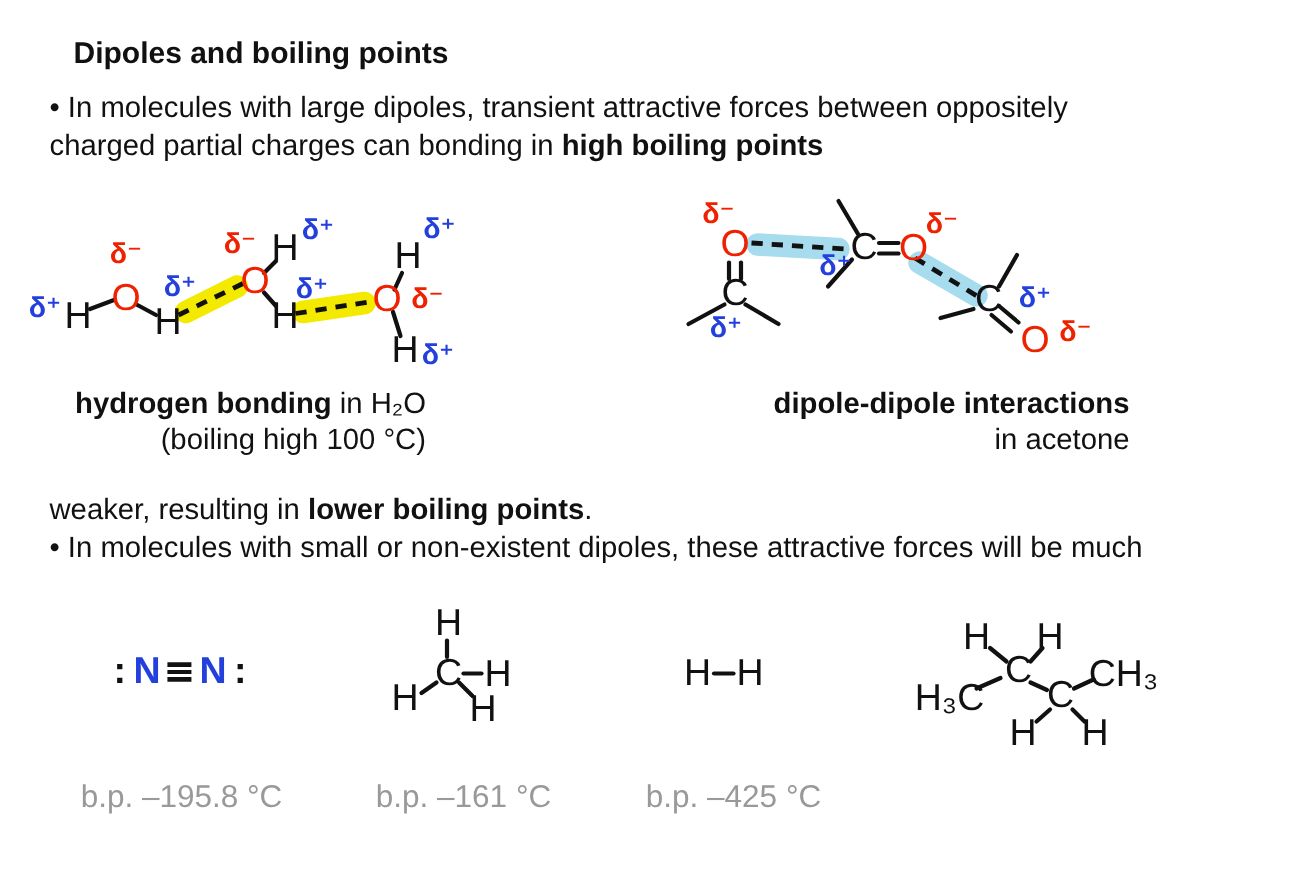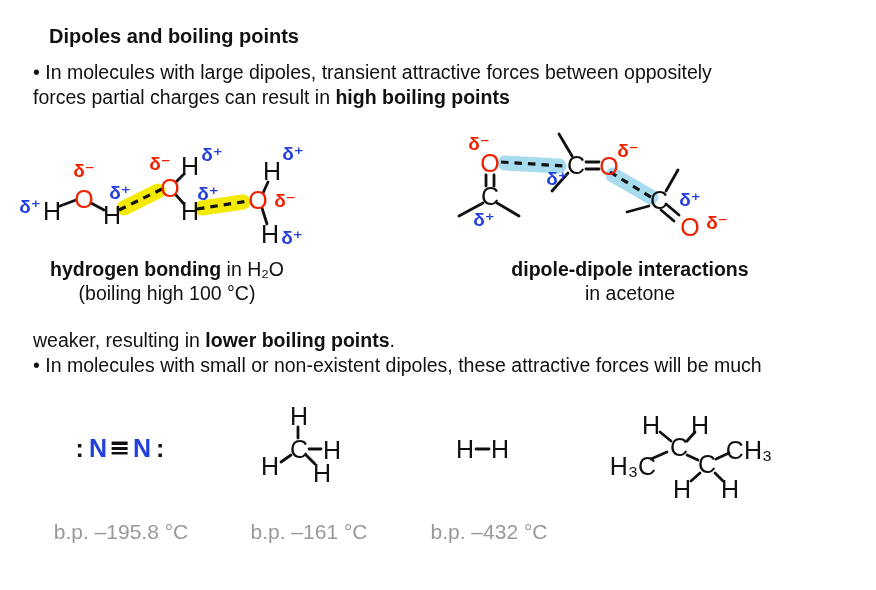--- a/index.html
+++ b/index.html
@@ -8,21 +8,21 @@
     font-family:"Liberation Sans","DejaVu Sans",sans-serif;color:#111;
   }
   svg.bonds{position:absolute;left:0;top:0;}
   .abs{position:absolute;transform:translate(-50%,-50%);white-space:nowrap;}
   .atom{font-size:25px;color:#111;}
   .red{color:#ee2200;}
   .blue{color:#2340dd;}
   .charge{font-size:19px;font-weight:bold;}
   .title{position:absolute;left:33px;top:25px;font-size:20px;font-weight:bold;margin-left:16px;}
   .bullet{position:absolute;left:33px;font-size:19.5px;line-height:25px;}
-  .caption{position:absolute;transform:translateX(-50%);text-align:center;font-size:19.5px;line-height:24px;color:#111;}
+  .caption{position:absolute;transform:translateX(-50%);text-align:right;font-size:19.5px;line-height:24px;color:#111;}
   .caption b{font-weight:bold;}
   .bp{font-size:21px;color:#999;}
   .n2group{display:inline-flex;align-items:center;gap:5px;font-size:25px;font-weight:bold;}
   .triple-bond{display:inline-block;width:16px;height:13px;
     background:linear-gradient(#111 0 3px,transparent 3px 5px,#111 5px 8px,transparent 8px 10px,#111 10px 13px);}
 </style>
 </head>
 <body>
 
 <div class="canvas">
@@ -88,21 +88,21 @@
       <line x1="687" y1="455" x2="698" y2="460"></line>
       <line x1="716" y1="459" x2="729" y2="453"></line>
       <line x1="700" y1="473" x2="691" y2="481"></line>
       <line x1="715" y1="473" x2="723" y2="481"></line>
     </g>
   </svg>
 
   <div class="title">Dipoles and boiling points</div>
   <div class="bullet" style="top:60px;width:812px;">
     <div><span>• In molecules with large dipoles, transient attractive forces between oppositely</span></div>
-    <div><span>forces partial charges can result in </span><b>high boiling points</b></div>
+    <div><span>charged partial charges can bonding in </span><b>high boiling points</b></div>
   </div>
   <div class="bullet" style="top:328px;width:820px;">
     <div><span>weaker, resulting in </span><b>lower boiling points</b><span>.</span></div>
     <div><span>• In molecules with small or non-existent dipoles, these attractive forces will be much</span></div>
   </div>
 
   <span class="abs charge blue" style="left:30px;top:206px">δ⁺</span>
   <span class="abs atom" style="left:52px;top:211px">H</span>
   <span class="abs charge red" style="left:84px;top:170px">δ⁻</span>
   <span class="abs atom red" style="left:84px;top:199px">O</span>
@@ -164,15 +164,15 @@
   <span class="abs atom" style="left:679px;top:447px">C</span>
   <span class="abs atom" style="left:651px;top:425px">H</span>
   <span class="abs atom" style="left:700px;top:425px">H</span>
   <span class="abs atom" style="left:707px;top:464px">C</span>
   <span class="abs atom" style="left:749px;top:450px">CH₃</span>
   <span class="abs atom" style="left:682px;top:489px">H</span>
   <span class="abs atom" style="left:730px;top:489px">H</span>
 
   <span class="abs bp" style="left:121px;top:532px">b.p. –195.8 °C</span>
   <span class="abs bp" style="left:309px;top:532px">b.p. –161 °C</span>
-  <span class="abs bp" style="left:489px;top:532px">b.p. –432 °C</span>
+  <span class="abs bp" style="left:489px;top:532px">b.p. –425 °C</span>
 
 </div>
 
 </body></html>

